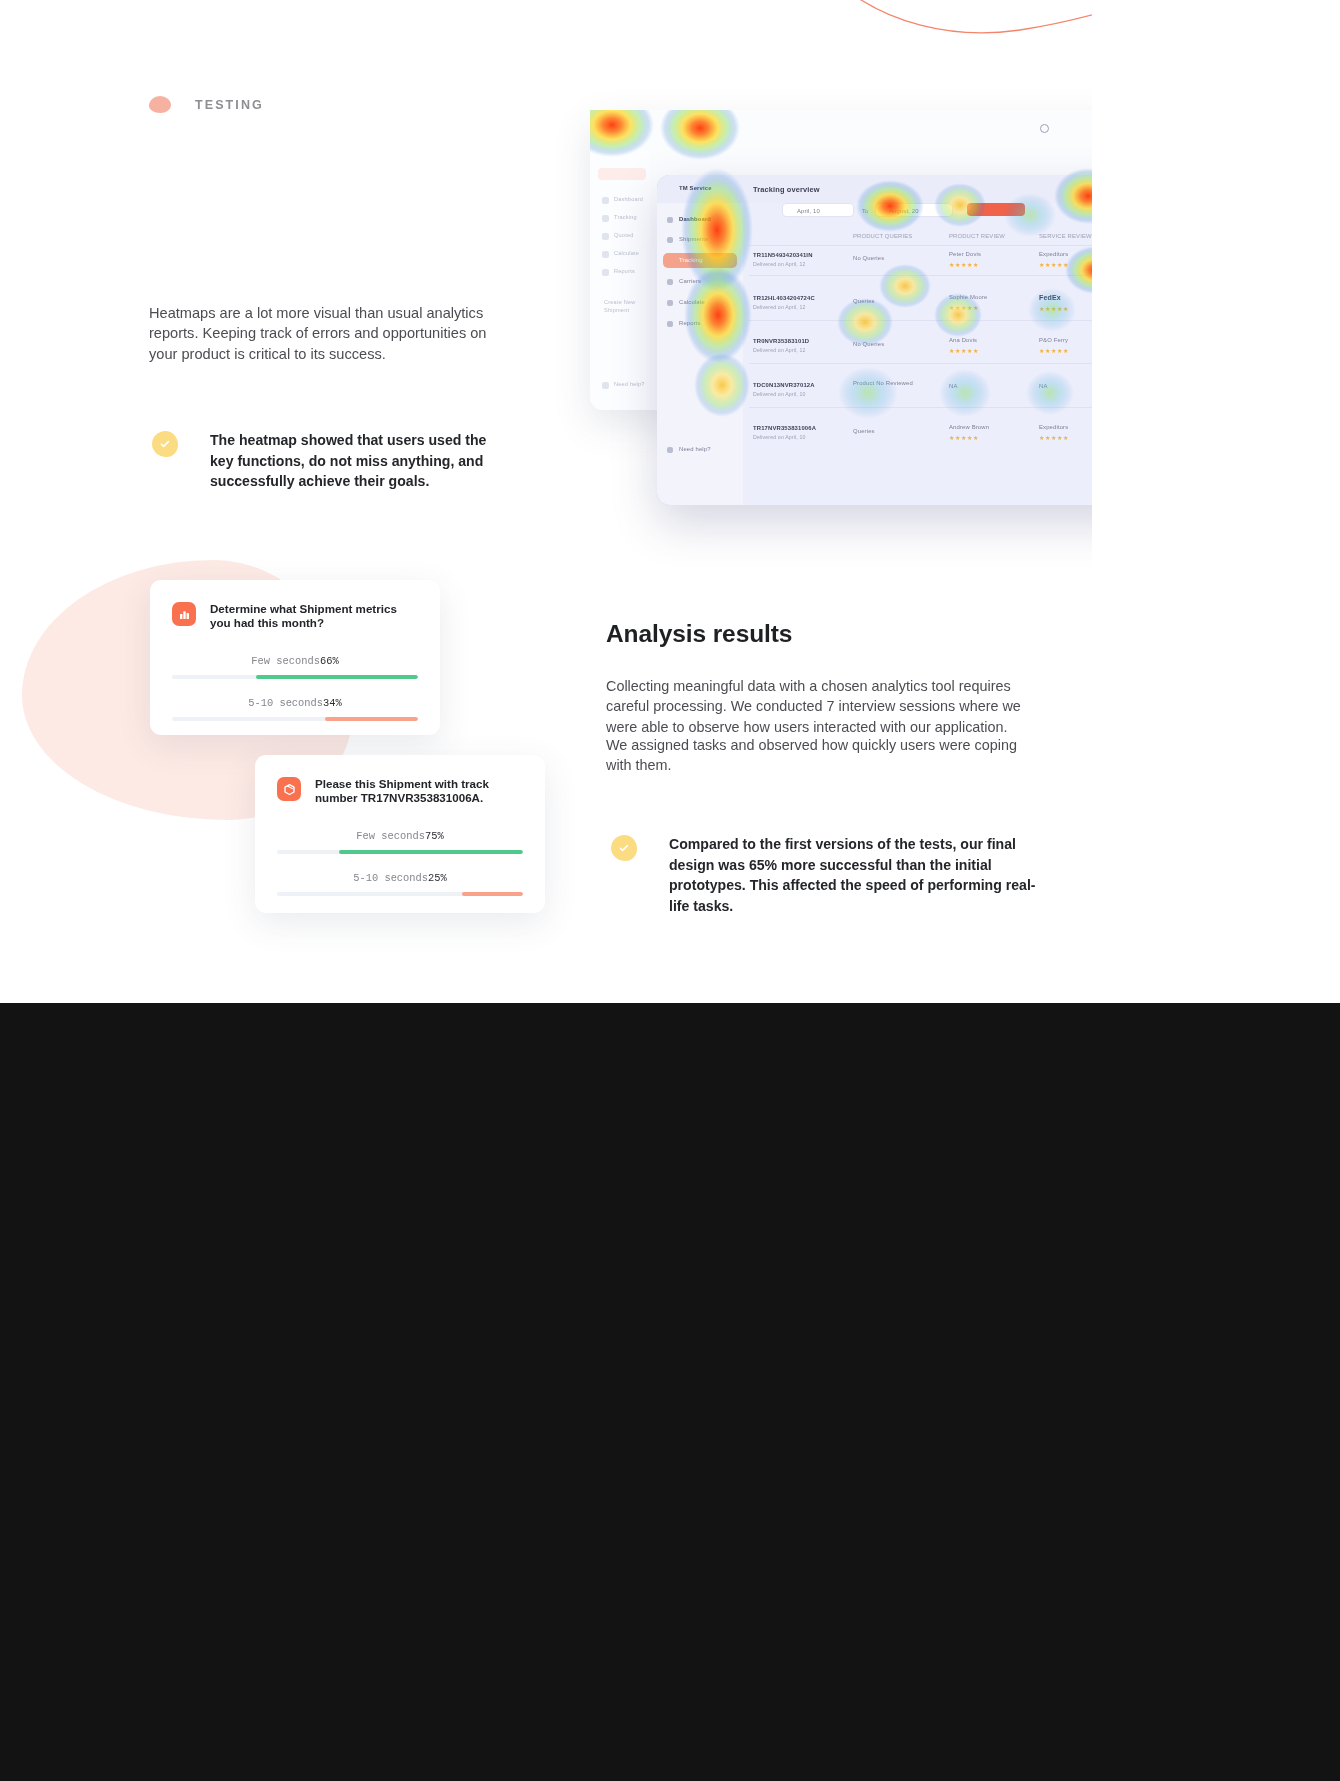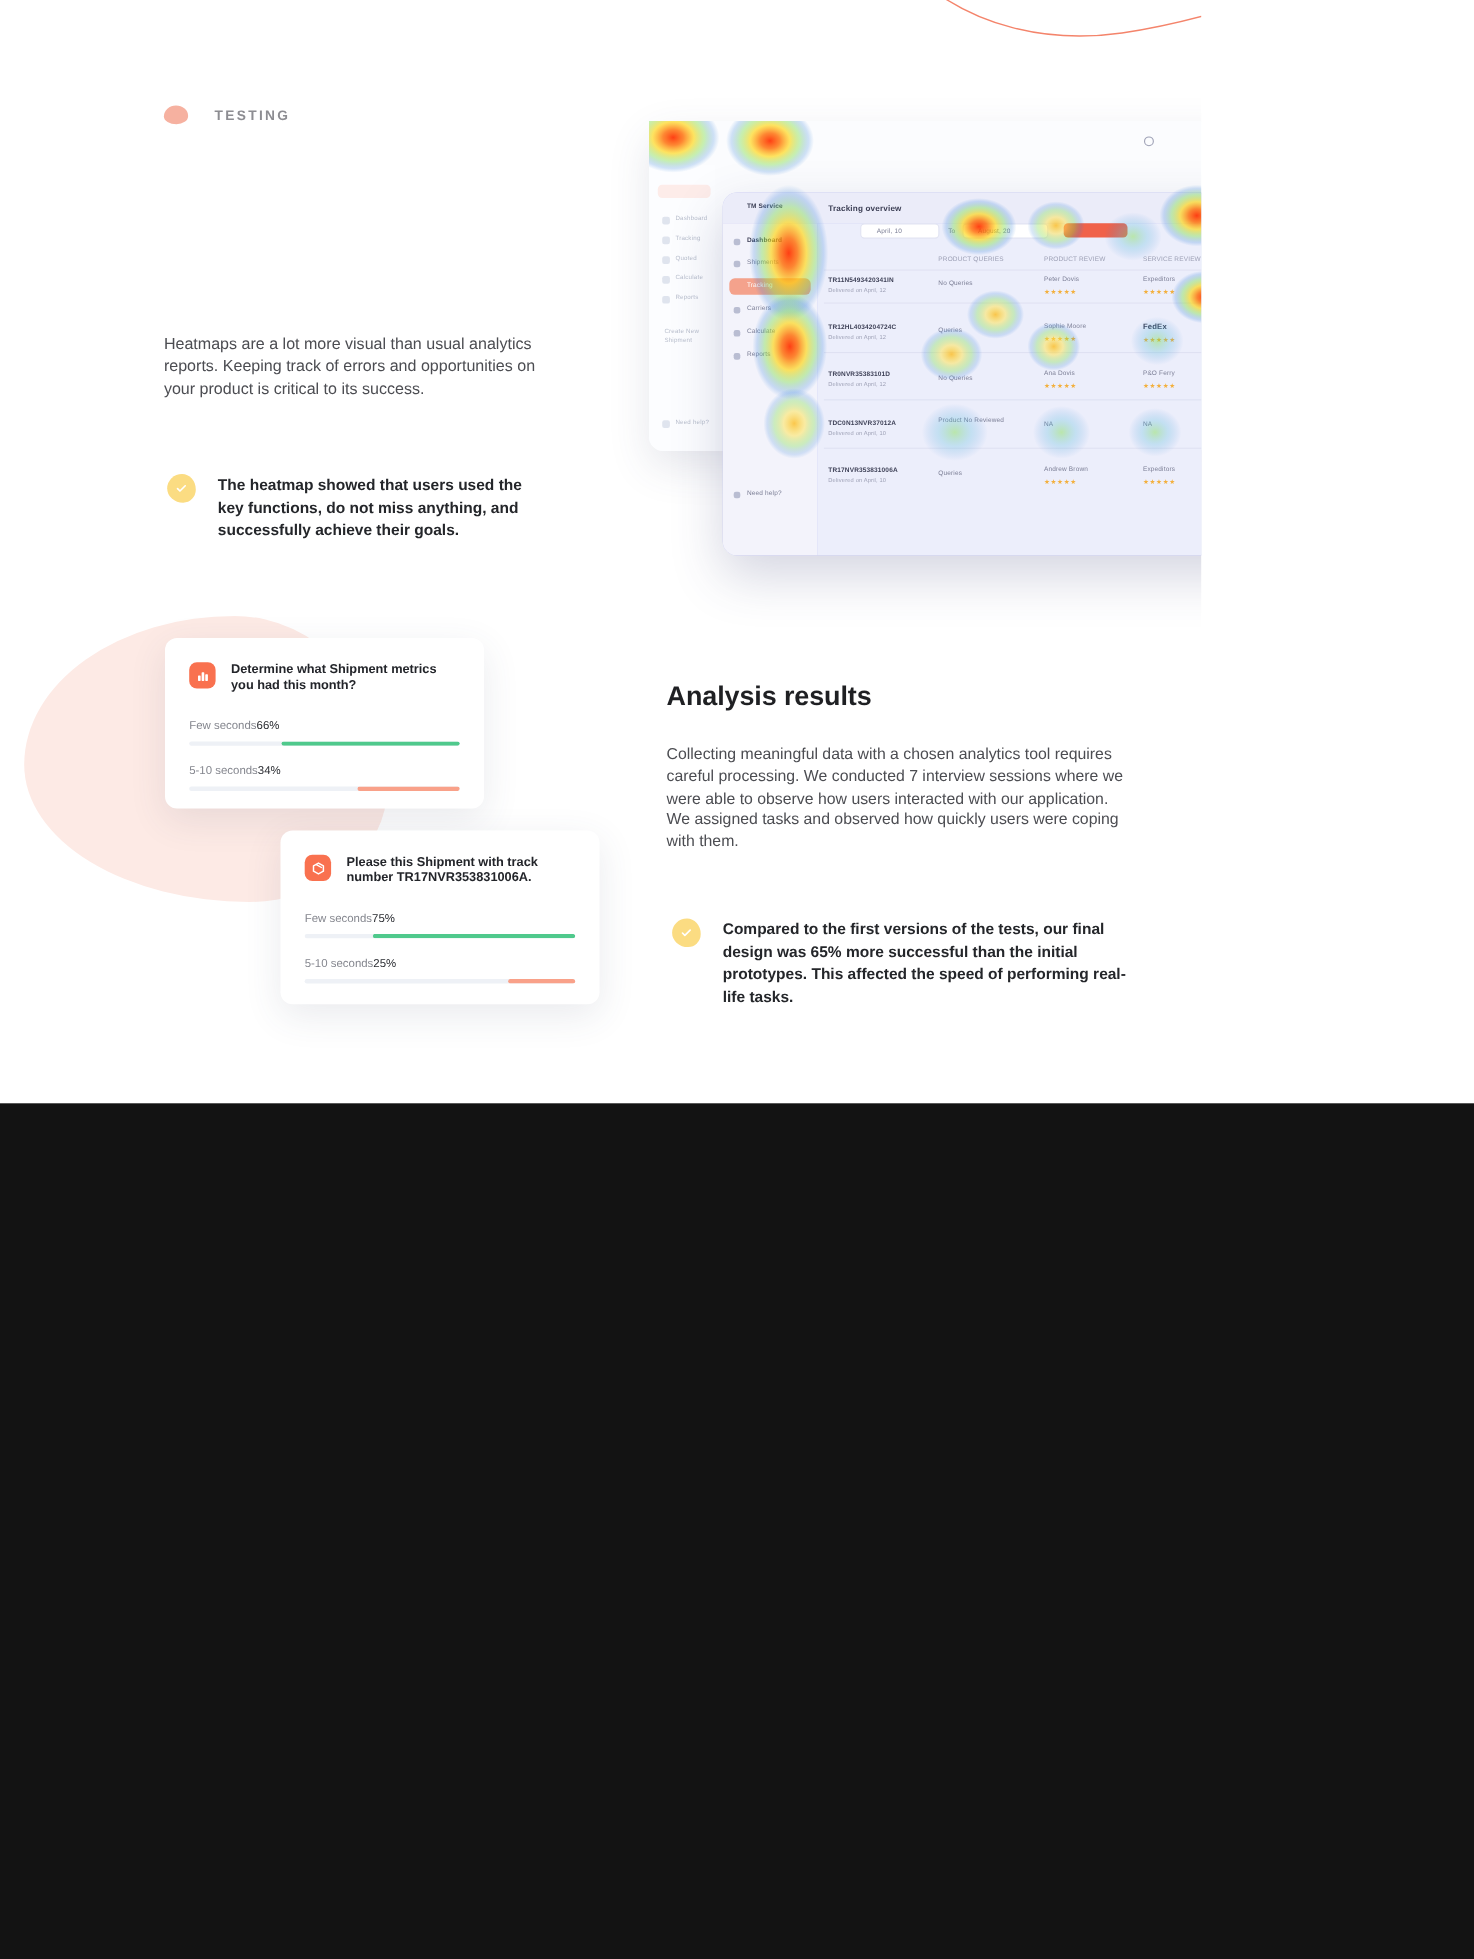--- a/index.html
+++ b/index.html
@@ -27,21 +27,21 @@
 
   .h1 {
     position:absolute; left:149px; top:155px; width:520px;
     font-size:42.5px; line-height:59px; font-weight:800; color:#1f2023; letter-spacing:-0.4px;
   }
   .lead {
     position:absolute; left:149px; top:303px; width:340px;
     font-size:14.6px; line-height:20.4px; color:#4c4d52;
   }
 
-  .callout { position:absolute; display:flex; gap:20px; align-items:flex-start; }
+  .callout { position:absolute; display:flex; gap:32px; align-items:flex-start; }
   .check-blob {
     flex:0 0 auto; width:26px; height:26px; margin-top:1px;
     background:#fbdc82; border-radius:52% 48% 44% 56% / 50% 54% 46% 50%;
     display:flex; align-items:center; justify-content:center;
   }
   .check-blob svg { display:block; }
   .callout .ctext { font-size:14.1px; line-height:20.6px; font-weight:700; color:#24262a; }
 
   
   .mock-wrap { position:absolute; left:590px; top:110px; width:760px; height:390px; }
@@ -90,21 +90,21 @@
   .card {
     position:absolute; background:#fff; border-radius:11px;
     box-shadow:0 10px 34px rgba(60,70,100,.11);
   }
   .card-head { display:flex; gap:14px; align-items:flex-start; }
   .card-ic {
     flex:0 0 auto; width:24px; height:24px; border-radius:7px;
     background:#f9714f; display:flex; align-items:center; justify-content:center;
   }
   .card-q { font-size:11.6px; line-height:14.4px; font-weight:700; color:#23252a; }
-  .opt-row { display:flex; justify-content:flex-start; align-items:baseline; }
+  .opt-row { display:flex; justify-content:center; align-items:baseline;font-family:Liberation Mono, monospace; }
   .opt-label { font-size:10.4px; color:#84868e; }
   .opt-pct { font-size:10.4px; color:#2a2c31; font-weight:500; }
   .track { height:4px; border-radius:2px; background:#eef1f6; position:relative; overflow:hidden; }
   .fill { position:absolute; top:0; right:0; height:100%; border-radius:2px; }
 
   
   .h2 {
     position:absolute; left:606px; top:620px; width:460px;
     font-size:24.5px; font-weight:800; color:#1f2023; letter-spacing:-0.1px;
   }

